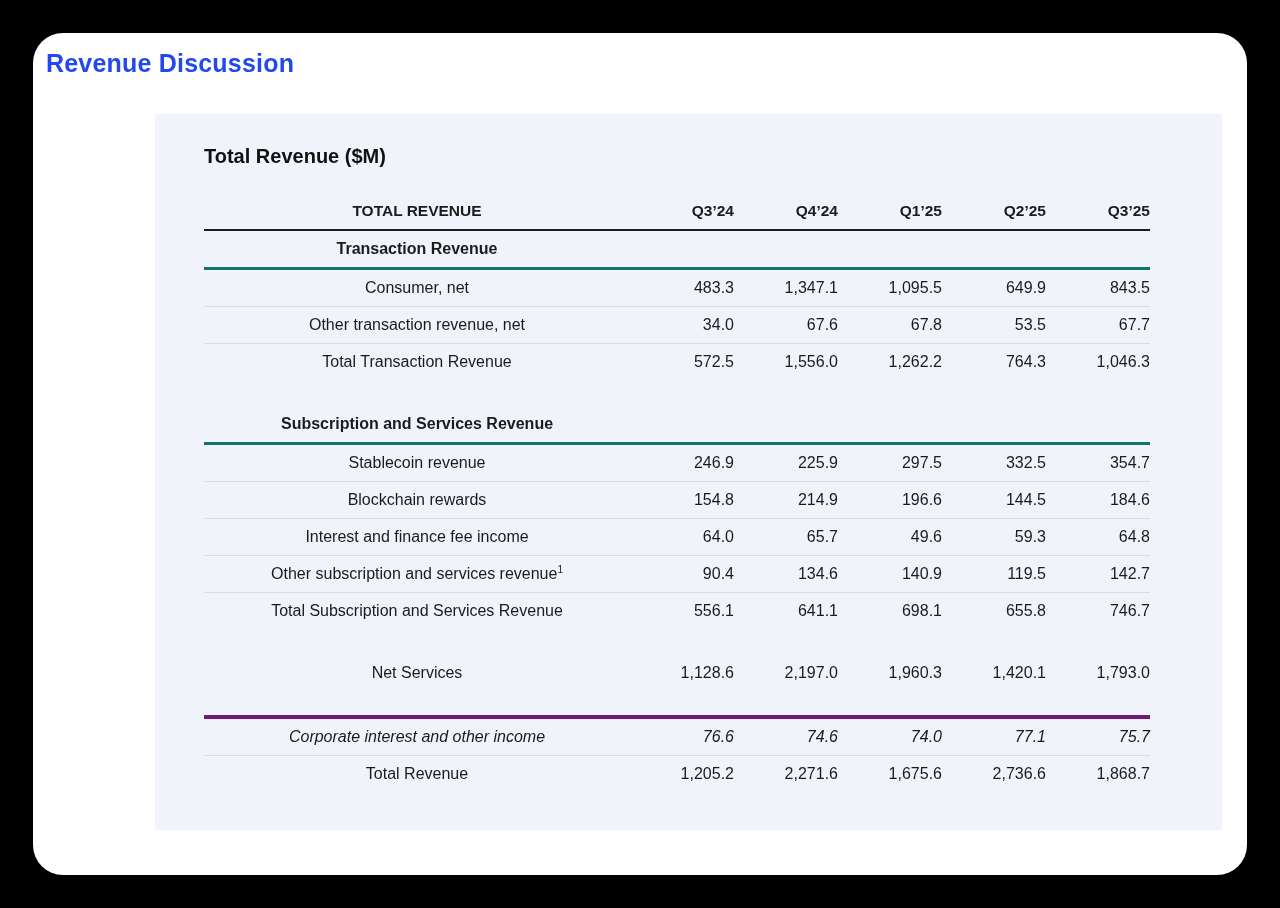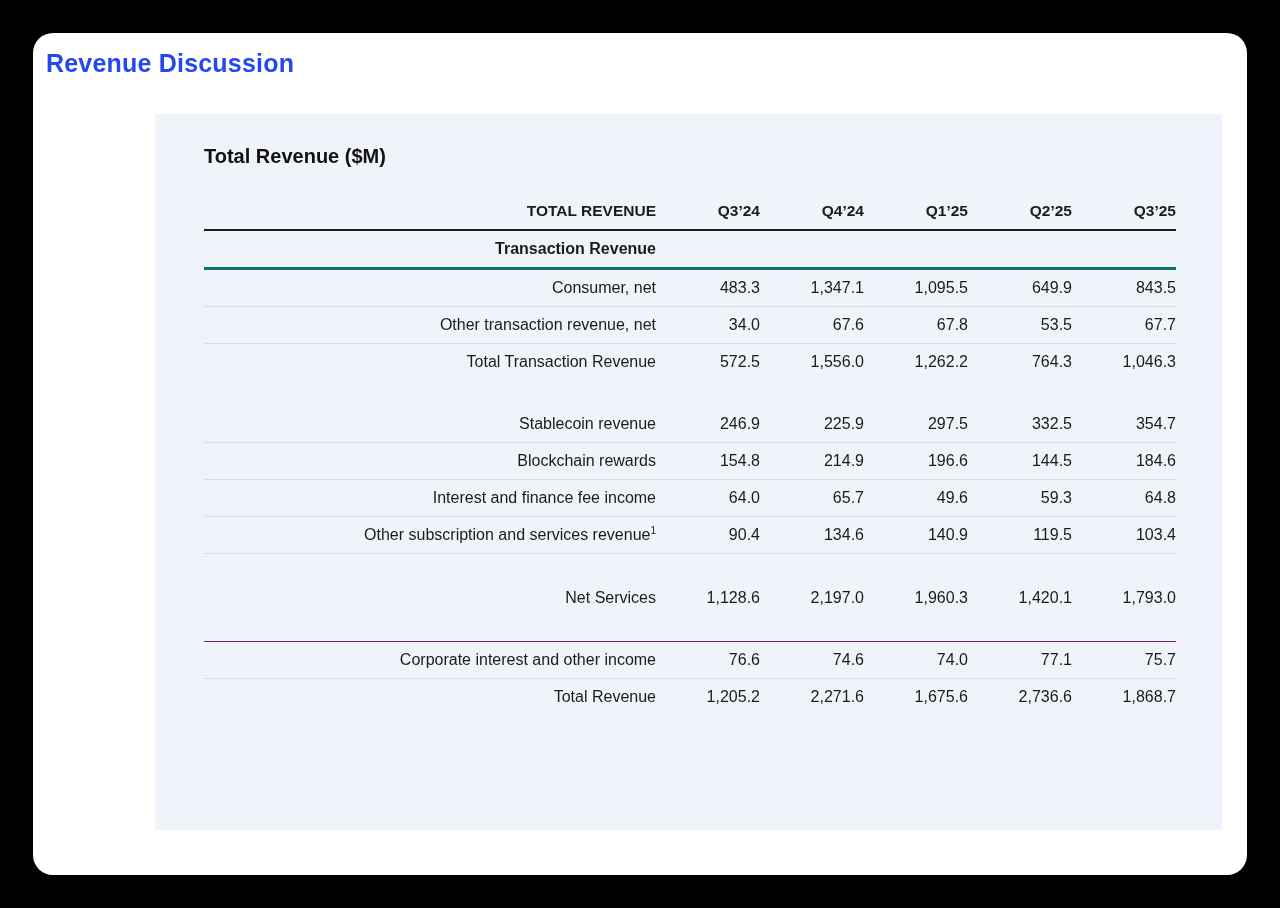--- a/index.html
+++ b/index.html
@@ -8,36 +8,36 @@
     background: #000000;
     font-family: "Liberation Sans", sans-serif;
     color: #1b1b1b;
     overflow: hidden;
   }
   .card {
     position: absolute;
     left: 33px; top: 33px;
     width: 1214px; height: 842px;
     background: #ffffff;
-    border-radius: 20px;
+    border-radius: 30px;
     overflow: hidden;
   }
   .page-title {
     margin: 16px 0 0 13px;
     font-size: 25px;
     font-weight: bold;
     color: #2448ef;
     letter-spacing: 0.2px;
   }
   .panel {
     margin: 36px 8px 0 122px;
     width: 1067px;
     height: 716px;
     background: #f0f3fa;
-    padding: 30px 46px 20px 49px;
+    padding: 30px 72px 20px 49px;
   }
   .table-title {
     font-size: 20px;
     line-height: 24px;
     font-weight: bold;
     margin-bottom: 25px;
     color: #111111;
   }
   table {
     width: 100%;
@@ -46,34 +46,34 @@
   }
   col.val-col { width: 104px; }
   th, td {
     font-size: 16px;
     line-height: 18px;
     padding: 9px 0;
     text-align: right;
     vertical-align: middle;
     color: #1b1b1b;
   }
-  th:first-child, td:first-child { text-align: right; }
+  th:first-child, td:first-child { text-align: center; }
   thead th {
     font-weight: bold;
     font-size: 15.5px;
     border-bottom: 2px solid #1c1c1c;
   }
   tr.section td {
     font-weight: bold;
     border-bottom: 3px solid #0f766e;
   }
   tr.item td { border-bottom: 1px solid #d9dde6; }
   tr.total td { font-weight: normal; }
   tr.spacer td { padding: 0; height: 26px; border: none; }
-  tr.rule-above td { border-top: 1px solid #701a75; }
+  tr.rule-above td { border-top: 4px solid #701a75; font-style: italic; }
   sup { font-size: 10px; line-height: 0; }
 </style>
 </head>
 <body>
 
 <div class="card">
   <h1 class="page-title">Revenue Discussion</h1>
 
   <div class="panel">
     <div class="table-title">Total Revenue ($M)</div>
@@ -126,20 +126,28 @@
             <td>Total Transaction Revenue</td>
             <td>572.5</td>
             <td>1,556.0</td>
             <td>1,262.2</td>
             <td>764.3</td>
             <td>1,046.3</td>
           </tr>
           <tr class="spacer">
             <td colspan="6"></td>
           </tr>
+          <tr class="section">
+            <td>Subscription and Services Revenue</td>
+            <td></td>
+            <td></td>
+            <td></td>
+            <td></td>
+            <td></td>
+          </tr>
           <tr class="item">
             <td>Stablecoin revenue</td>
             <td>246.9</td>
             <td>225.9</td>
             <td>297.5</td>
             <td>332.5</td>
             <td>354.7</td>
           </tr>
           <tr class="item">
             <td>Blockchain rewards</td>
@@ -156,21 +164,29 @@
             <td>49.6</td>
             <td>59.3</td>
             <td>64.8</td>
           </tr>
           <tr class="item">
             <td>Other subscription and services revenue<sup>1</sup></td>
             <td>90.4</td>
             <td>134.6</td>
             <td>140.9</td>
             <td>119.5</td>
-            <td>103.4</td>
+            <td>142.7</td>
+          </tr>
+          <tr class="total">
+            <td>Total Subscription and Services Revenue</td>
+            <td>556.1</td>
+            <td>641.1</td>
+            <td>698.1</td>
+            <td>655.8</td>
+            <td>746.7</td>
           </tr>
           <tr class="spacer">
             <td colspan="6"></td>
           </tr>
           <tr class="total">
             <td>Net Services</td>
             <td>1,128.6</td>
             <td>2,197.0</td>
             <td>1,960.3</td>
             <td>1,420.1</td>

